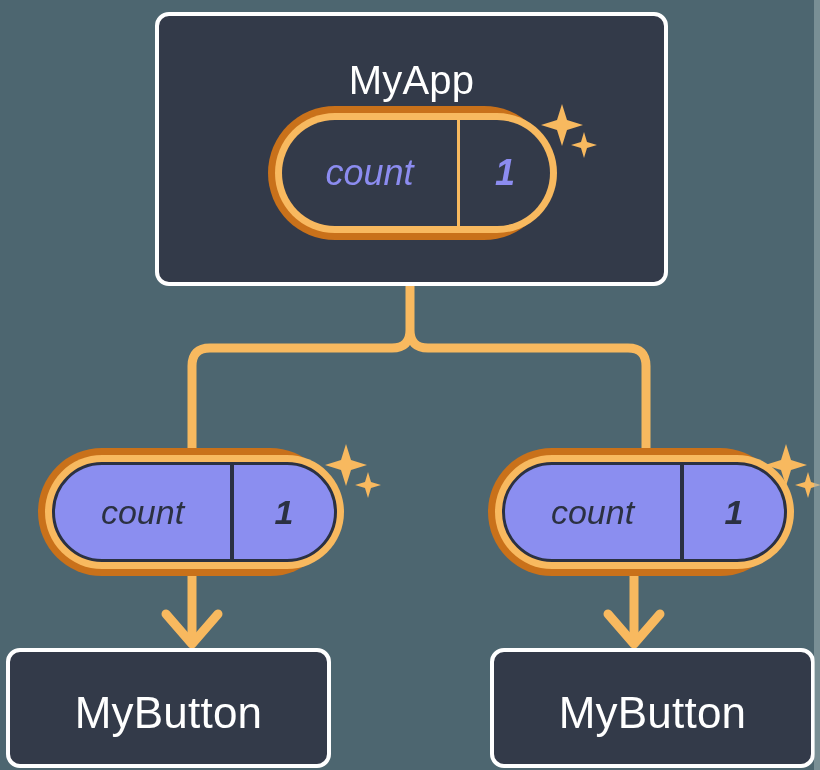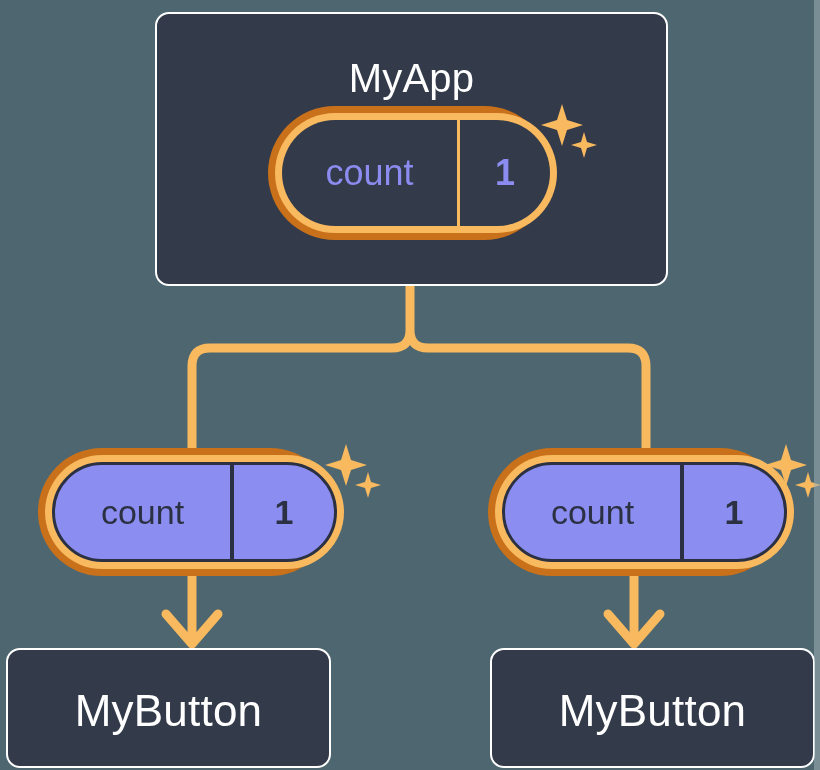--- a/index.html
+++ b/index.html
@@ -23,21 +23,21 @@
     width: 6px;
     height: 770px;
     background: #9fb0b5;
     opacity: 0.55;
   }
 
   
   .card {
     position: absolute;
     background: #333a49;
-    border: 2px solid #ffffff;
+    border: 4px solid #ffffff;
     border-radius: 14px;
     box-sizing: border-box;
   }
   .card-title {
     position: absolute;
     left: 0;
     right: 0;
     text-align: center;
     color: #ffffff;
     font-size: 38px;
@@ -61,20 +61,21 @@
     pointer-events: none;
   }
 
   
   .pill {
     position: absolute;
     box-sizing: border-box;
     border-radius: 999px;
     display: flex;
     align-items: stretch;
+    font-style: italic;
   }
   
   .pill-outer {
     background: #c9711a;
     padding: 7px;
   }
   
   .pill-mid {
     flex: 1;
     background: #f8b95f;

